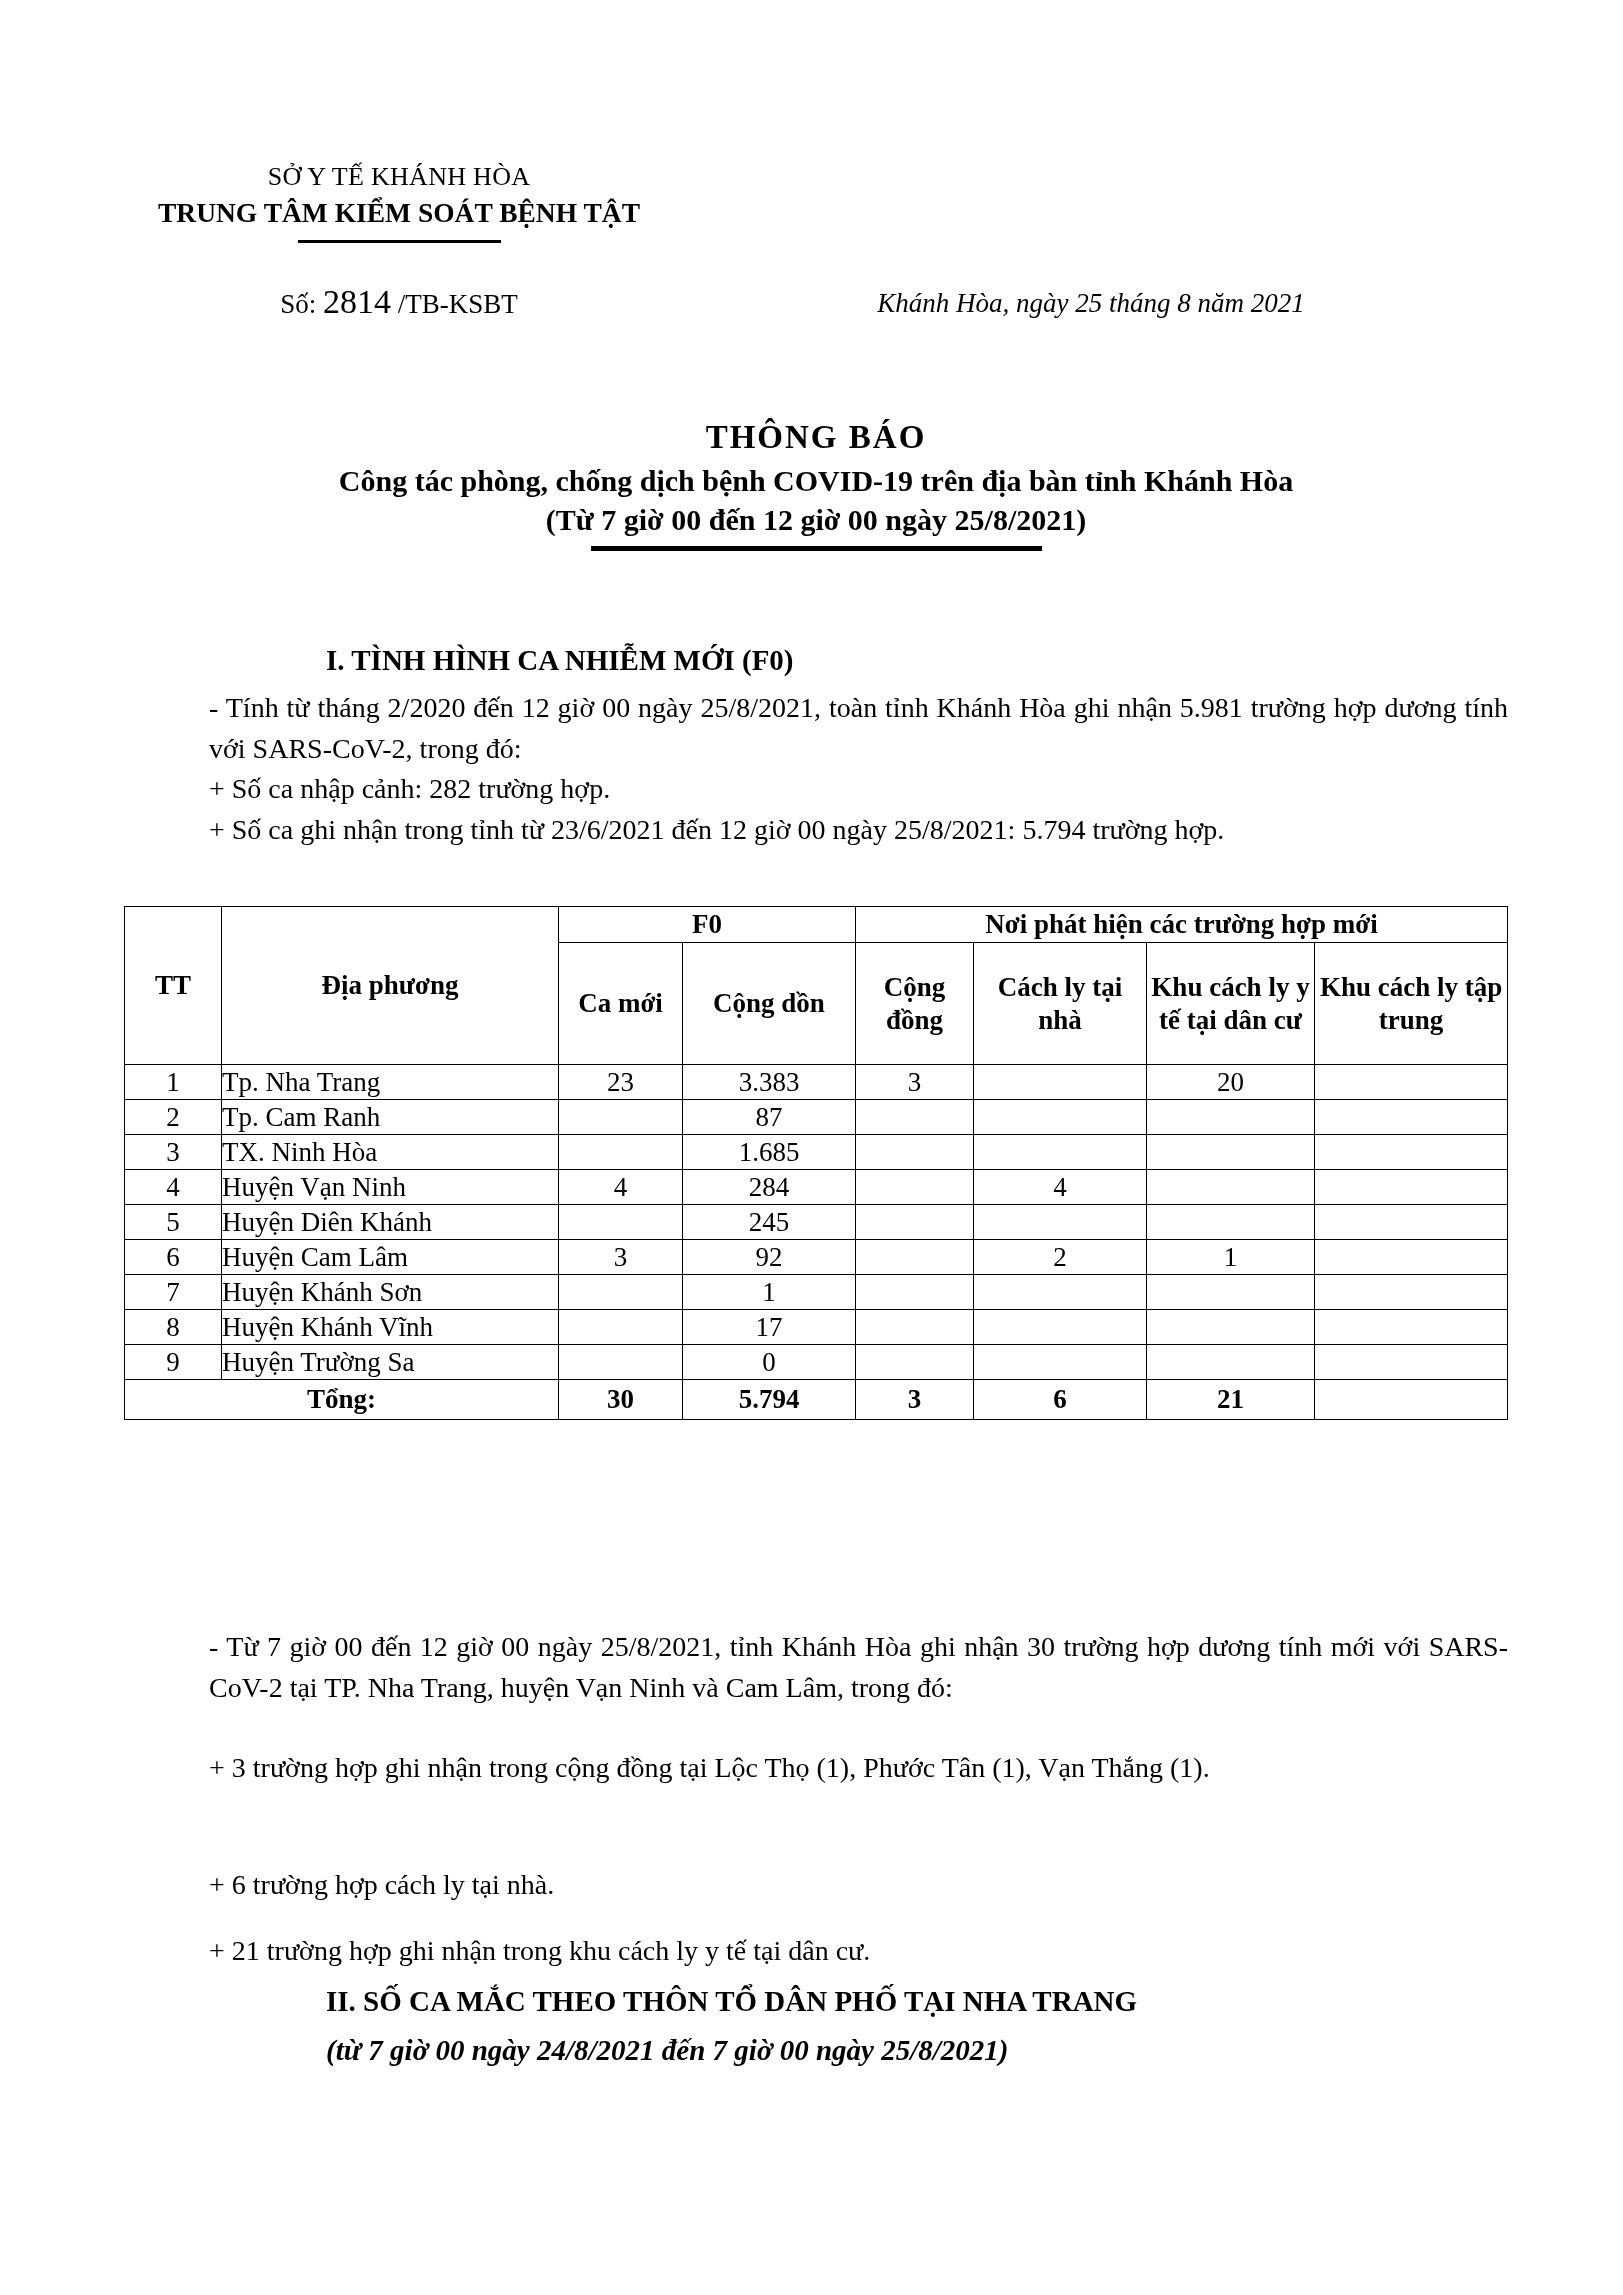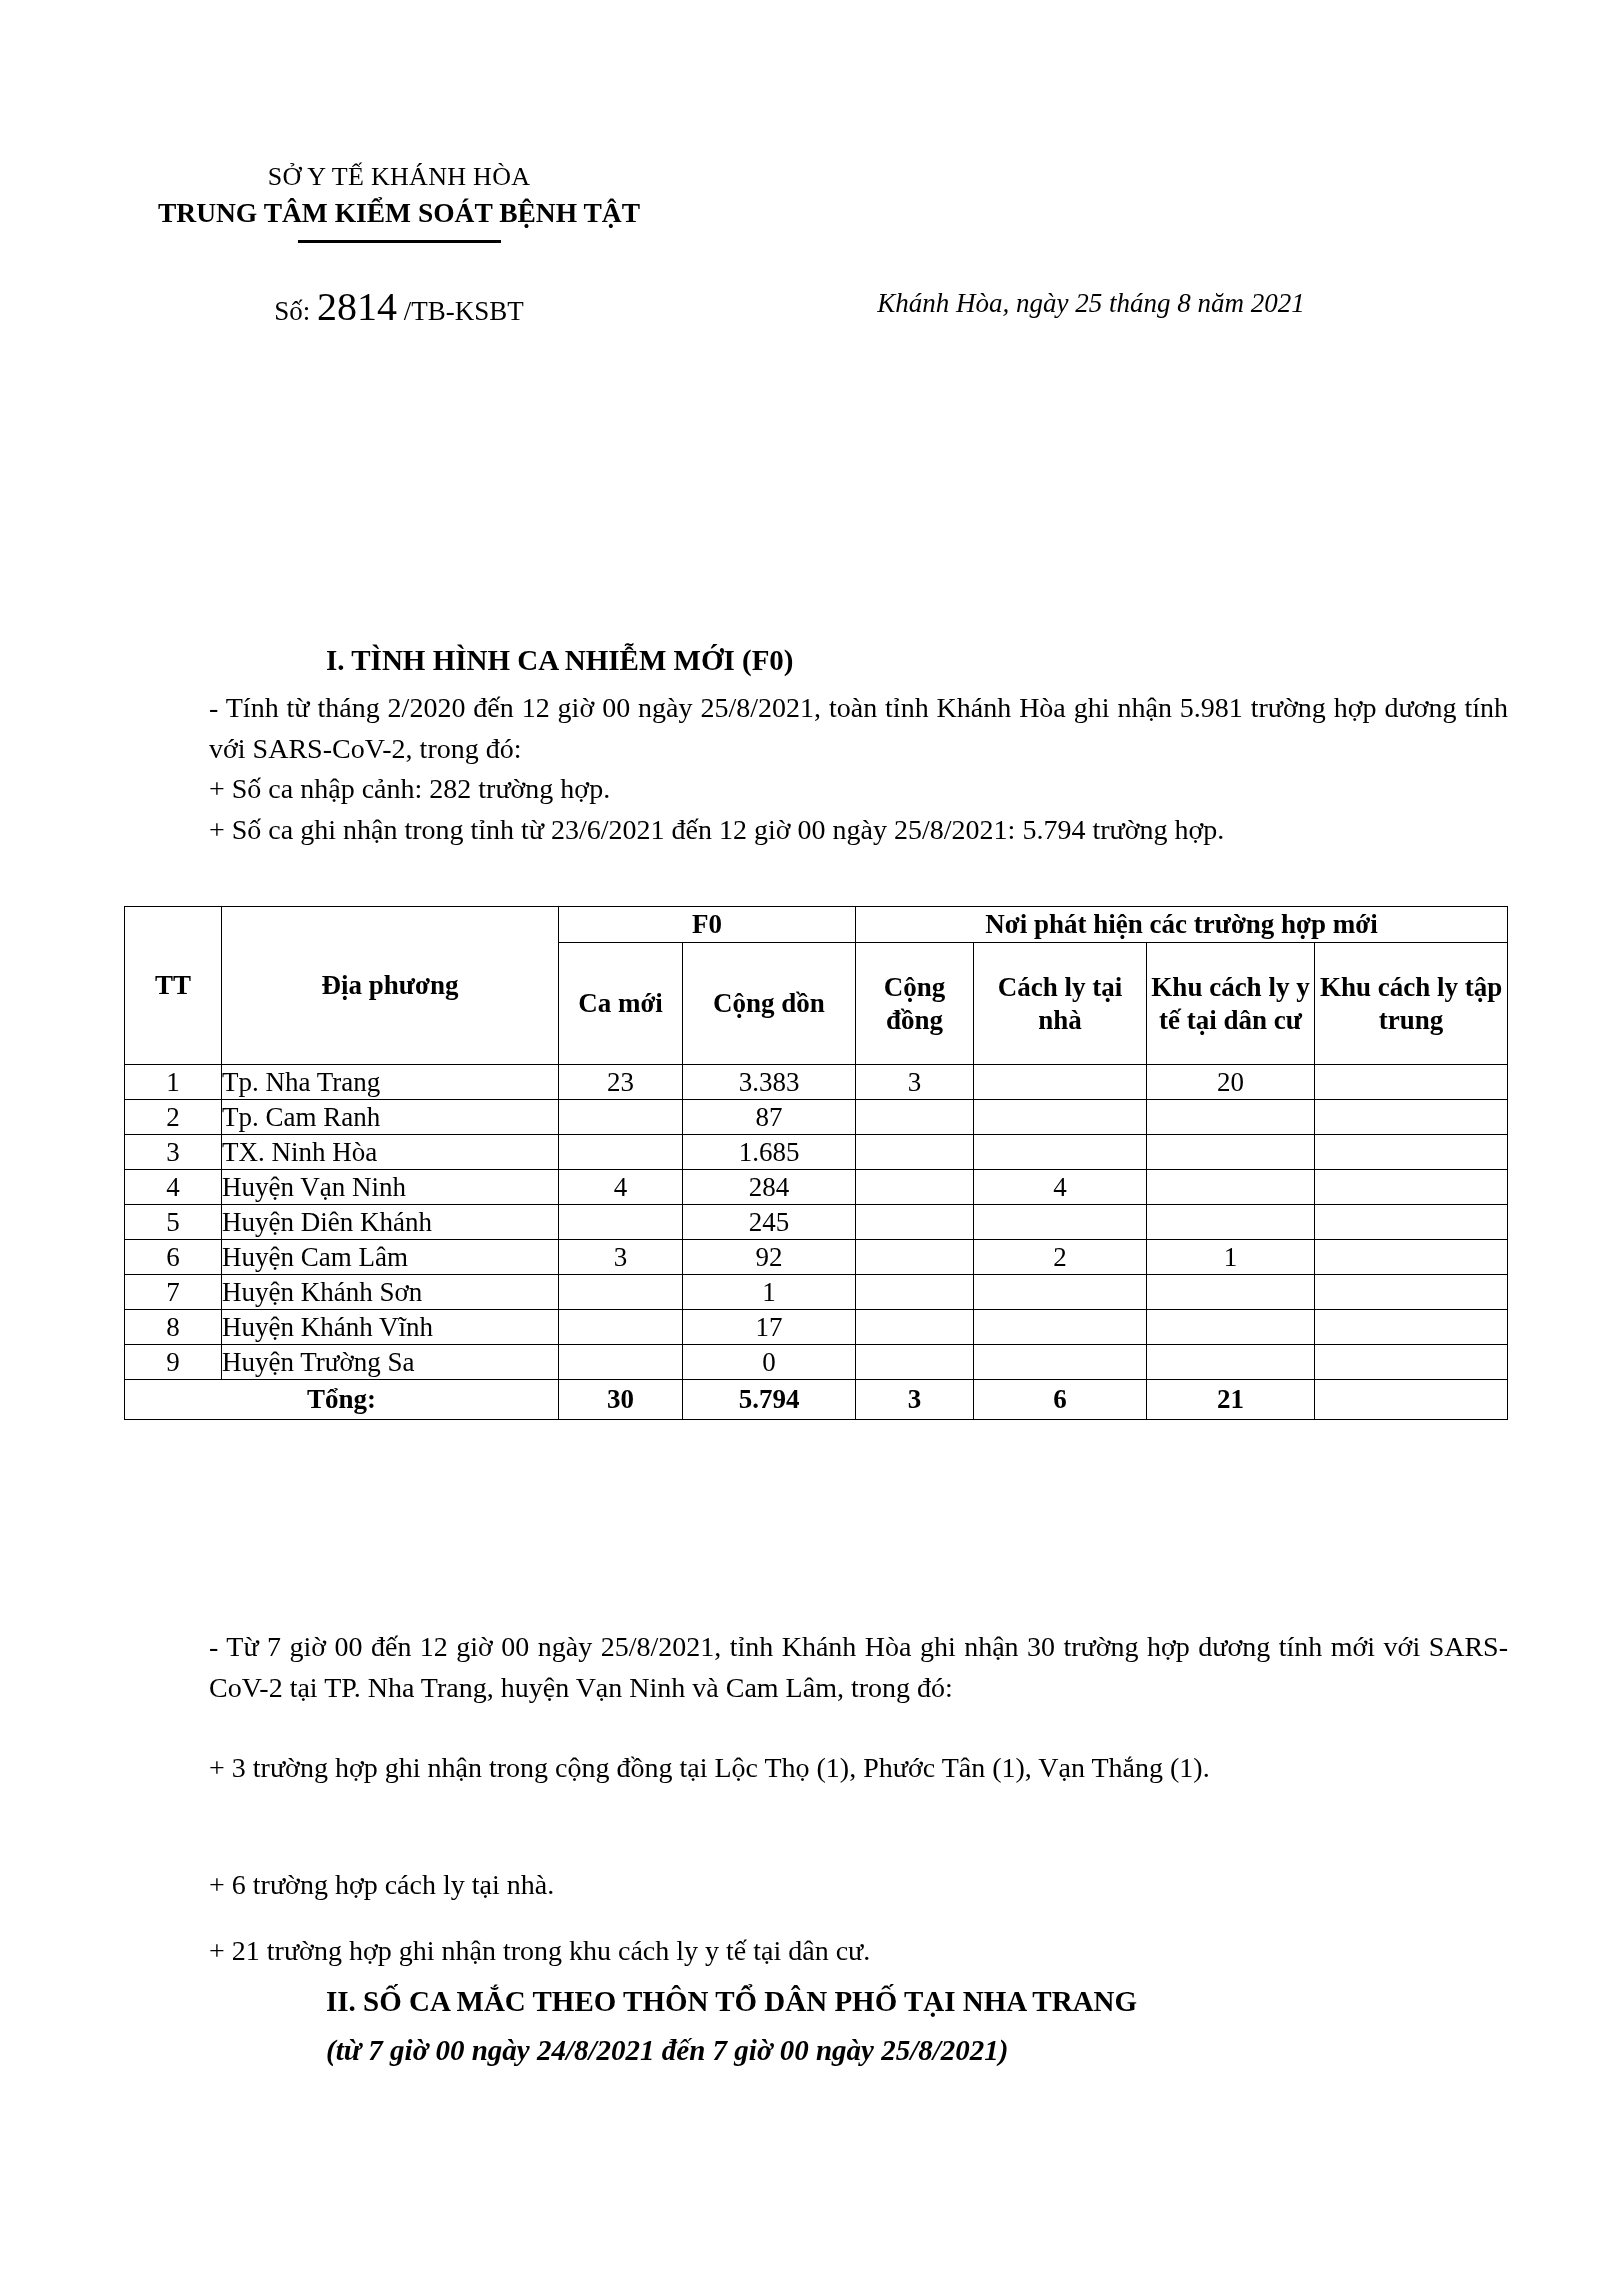--- a/index.html
+++ b/index.html
@@ -80,21 +80,21 @@
   .docnum {
     position: absolute;
     left: 124px;
     top: 283px;
     width: 550px;
     text-align: center;
     font-size: 27px;
     white-space: nowrap;
   }
   .docnum .num {
-    font-size: 40px;
+    font-size: 34px;
   }
   .docnum .suffix {
     font-size: 27px;
   }
   .place-date {
     position: absolute;
     left: 674px;
     top: 288px;
     width: 834px;
     text-align: center;
@@ -221,20 +221,26 @@
   </div>
 
   <div class="docnum">
     <span>Số:</span>
     <span class="num">2814</span>
     <span class="suffix">/TB-KSBT</span>
   </div>
 
   <div class="place-date">Khánh Hòa, ngày  25   tháng 8 năm 2021</div>
 
+  <div class="title-block">
+    <div class="t-thongbao">THÔNG BÁO</div>
+    <div class="t-sub1">Công tác phòng, chống dịch bệnh COVID-19 trên địa bàn tỉnh Khánh Hòa</div>
+    <div class="t-sub2">(Từ 7 giờ 00 đến 12 giờ 00 ngày 25/8/2021)</div>
+    <div class="rule rule-title"></div>
+  </div>
 
   <div class="section-head" id="sec1-head">I. TÌNH HÌNH CA NHIỄM MỚI (F0)</div>
   <div class="para" id="p1">- Tính từ tháng 2/2020 đến 12 giờ 00 ngày 25/8/2021, toàn tỉnh Khánh Hòa ghi nhận 5.981 trường hợp dương tính với SARS-CoV-2, trong đó:</div>
   <div class="para" id="p2">+ Số ca nhập cảnh: 282 trường hợp.</div>
   <div class="para" id="p3">+ Số ca ghi nhận trong tỉnh từ 23/6/2021 đến 12 giờ 00 ngày 25/8/2021: 5.794 trường hợp.</div>
 
   <div class="tbl-wrap">
     <table class="covid">
       <colgroup>
         <col class="c-tt">

